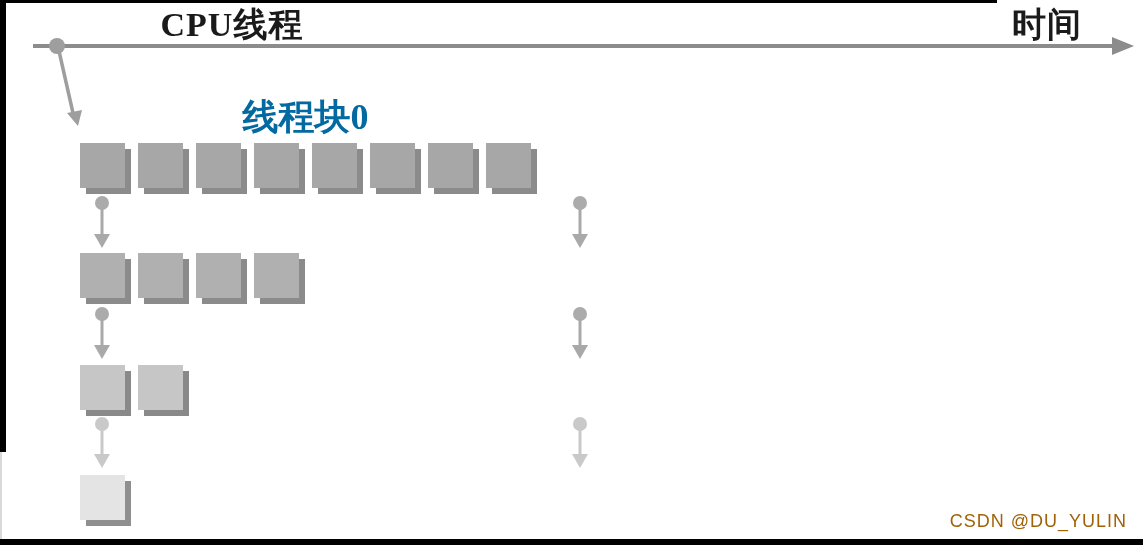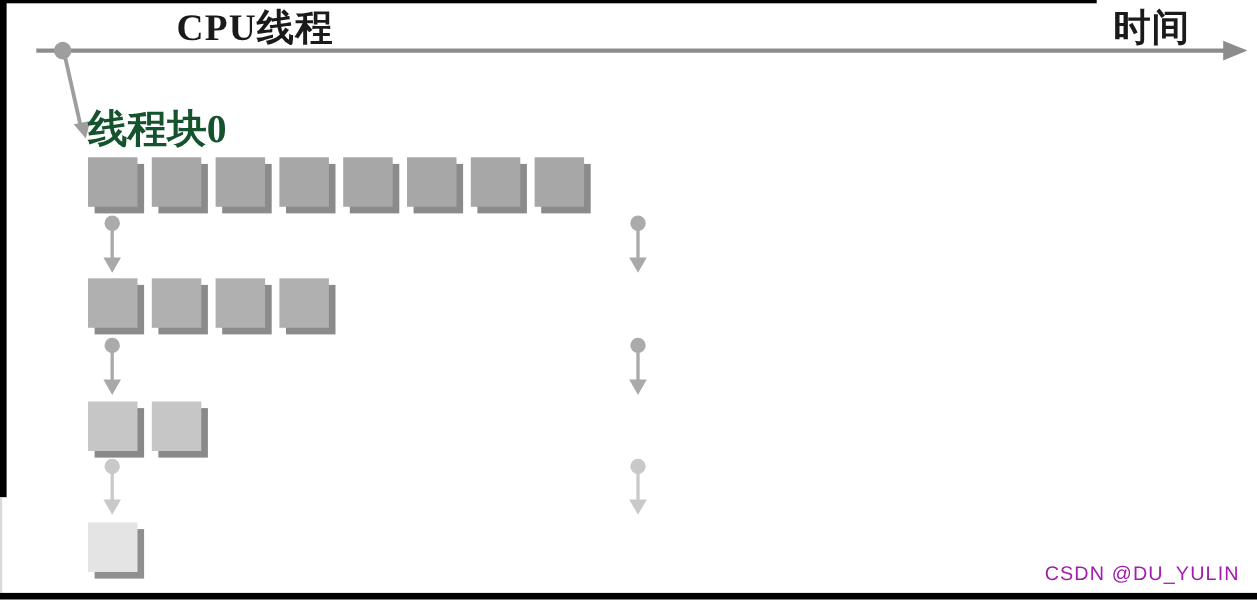--- a/index.html
+++ b/index.html
@@ -25,34 +25,34 @@
     text-align:center; letter-spacing:1px; white-space:nowrap;
   }
   .cpu-label  { left:82px;  width:300px; }
   .time-label { left:982px; width:130px; }
 
   .block { position:absolute; top:143px; width:451px; height:383px; }
   .block-0 { left:80px; }
   .block-1 { left:558px; }
   .block-label {
     position:absolute; top:-50px; left:0; width:100%;
-    text-align:left; font-size:36px; font-weight:600; color:#14532d;
+    text-align:center; font-size:36px; font-weight:600; color:#0369a1;
     white-space:nowrap;
   }
   .sq-row { position:absolute; left:0; display:flex; gap:13px; }
   .row-0 { top:0; }
   .row-1 { top:110px; }
   .row-2 { top:222px; }
   .row-3 { top:332px; }
   .sq { width:45px; height:45px; flex:0 0 45px; }
 
   .watermark {
     position:absolute; right:16px; bottom:14px;
     font-family:"Liberation Sans","DejaVu Sans",sans-serif;
-    font-size:18px; letter-spacing:1px; color:#a21caf; white-space:nowrap;
+    font-size:18px; letter-spacing:1px; color:#a16207; white-space:nowrap;
   }
 </style>
 </head>
 <body>
 
 <div class="canvas">
 
   <div class="frame-top"></div>
   <div class="frame-left"></div>
   <div class="frame-left-faint"></div>

